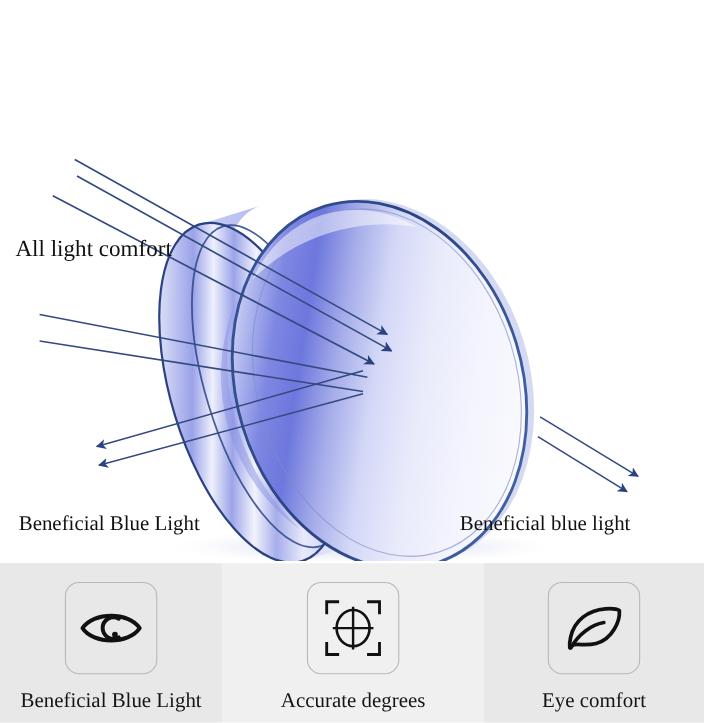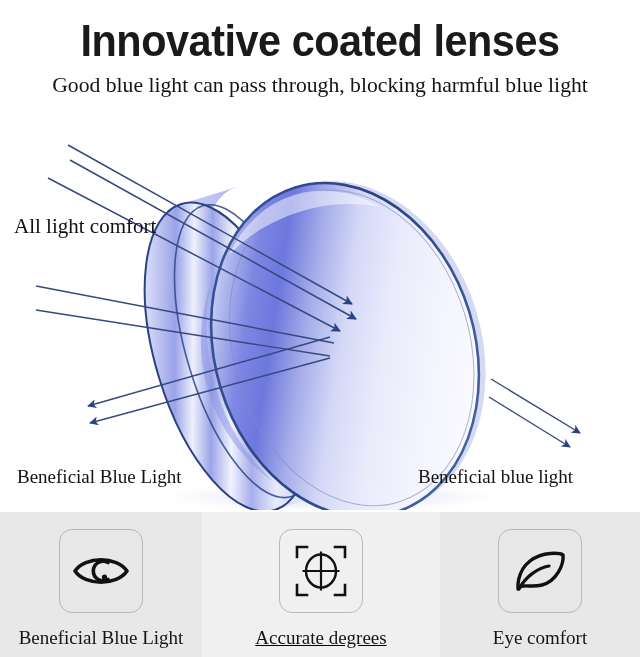--- a/index.html
+++ b/index.html
@@ -58,21 +58,21 @@
     position: absolute; left: 0; top: 512px; width: 640px; height: 145px;
     display: flex;
   }
   .feature {
     position: relative;
     height: 145px;
     display: flex; flex-direction: column;
     align-items: center; justify-content: flex-start;
   }
   .feature.f1 { width: 202px; background: #e8e8e8; }
-  .feature.f2 { width: 238px; background: #f0f0f0; text-decoration: underline; }
+  .feature.f2 { width: 238px; background: #f0f0f0; }
   .feature.f3 { width: 200px; background: #e8e8e8; text-align: right; }
 
   .icon-box {
     margin-top: 17px;
     width: 84px; height: 84px;
     border: 1.4px solid #b8b8b8;
     border-radius: 13px;
     display: flex; align-items: center; justify-content: center;
     background: transparent;
   }
@@ -82,24 +82,20 @@
     font-size: 19px;
     color: #141414;
     white-space: nowrap;
   }
 </style>
 </head>
 <body>
 
 <div id="root">
 
-  <div class="header">
-    <div class="title">Innovative coated lenses</div>
-    <div class="subtitle">Good blue light can pass through, blocking harmful blue light</div>
-  </div>
 
   <div class="stage">
     <svg width="640" height="405" viewBox="0 0 640 405" xmlns="http://www.w3.org/2000/svg">
       <defs>
 
         <linearGradient id="gBack" x1="0" y1="0.15" x2="1" y2="0.85">
           <stop offset="0%" stop-color="#f4f5fd"></stop>
           <stop offset="12%" stop-color="#cfd3f4"></stop>
           <stop offset="24%" stop-color="#9aa2e8"></stop>
           <stop offset="33%" stop-color="#eef0fc"></stop>

